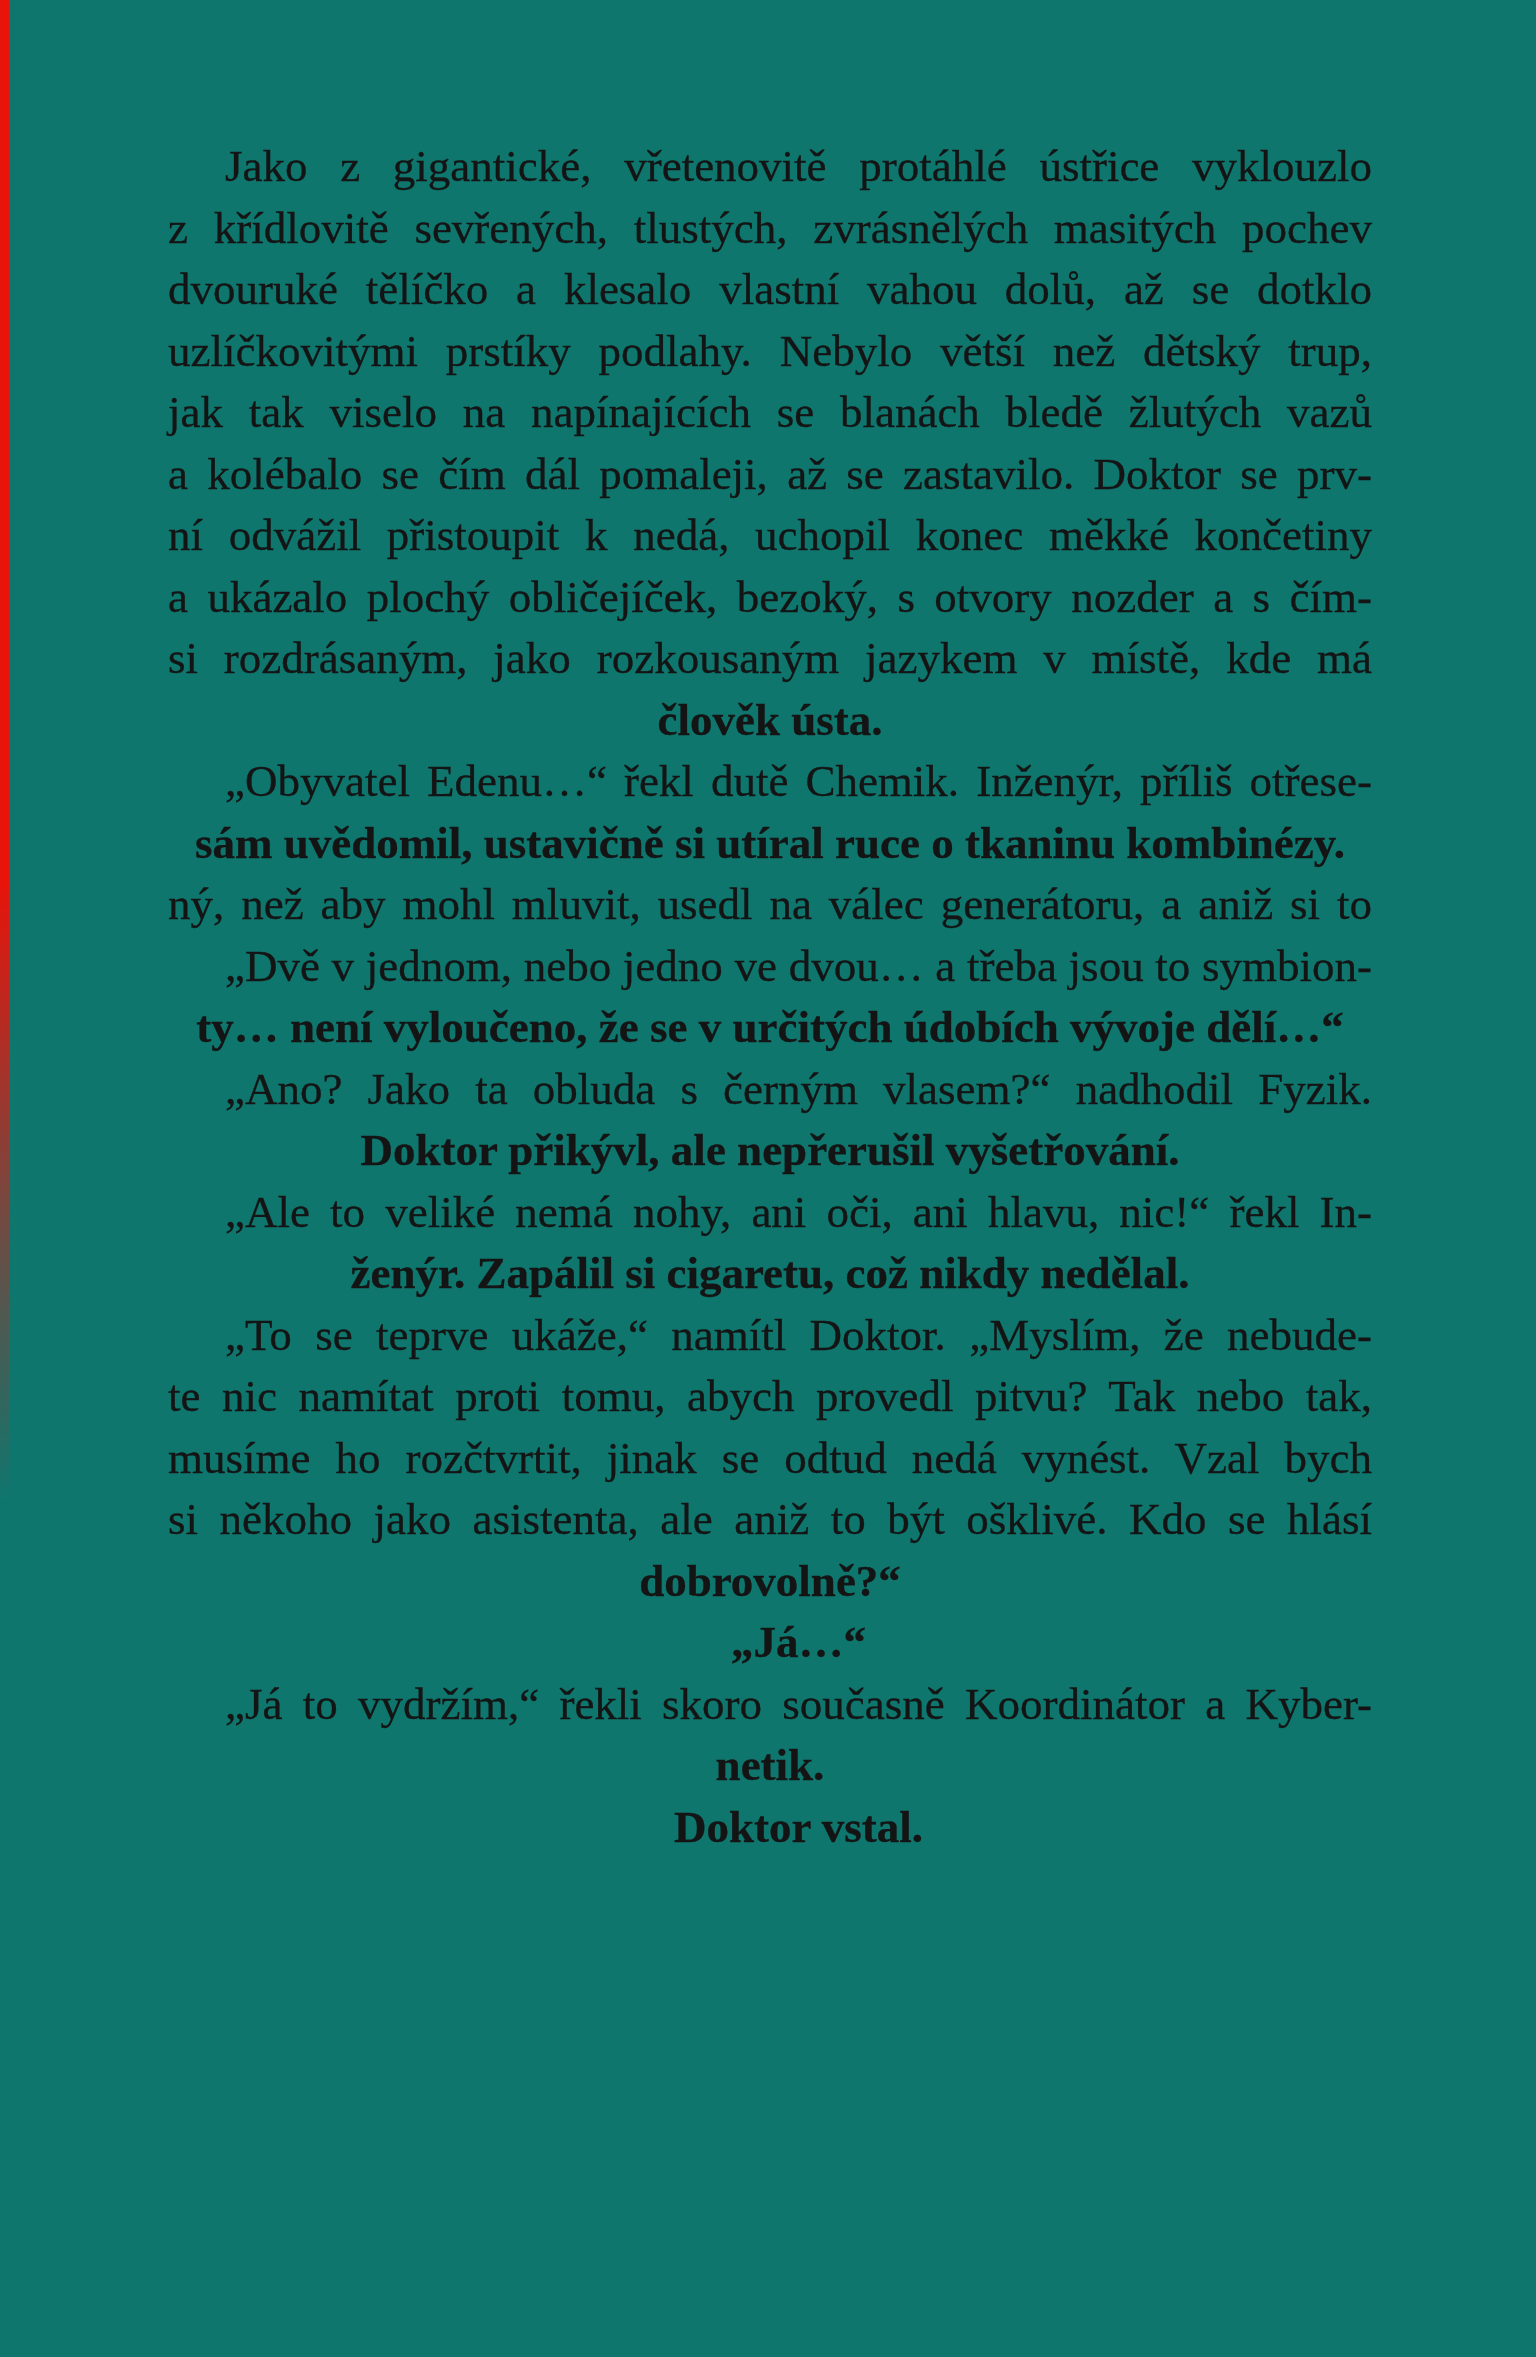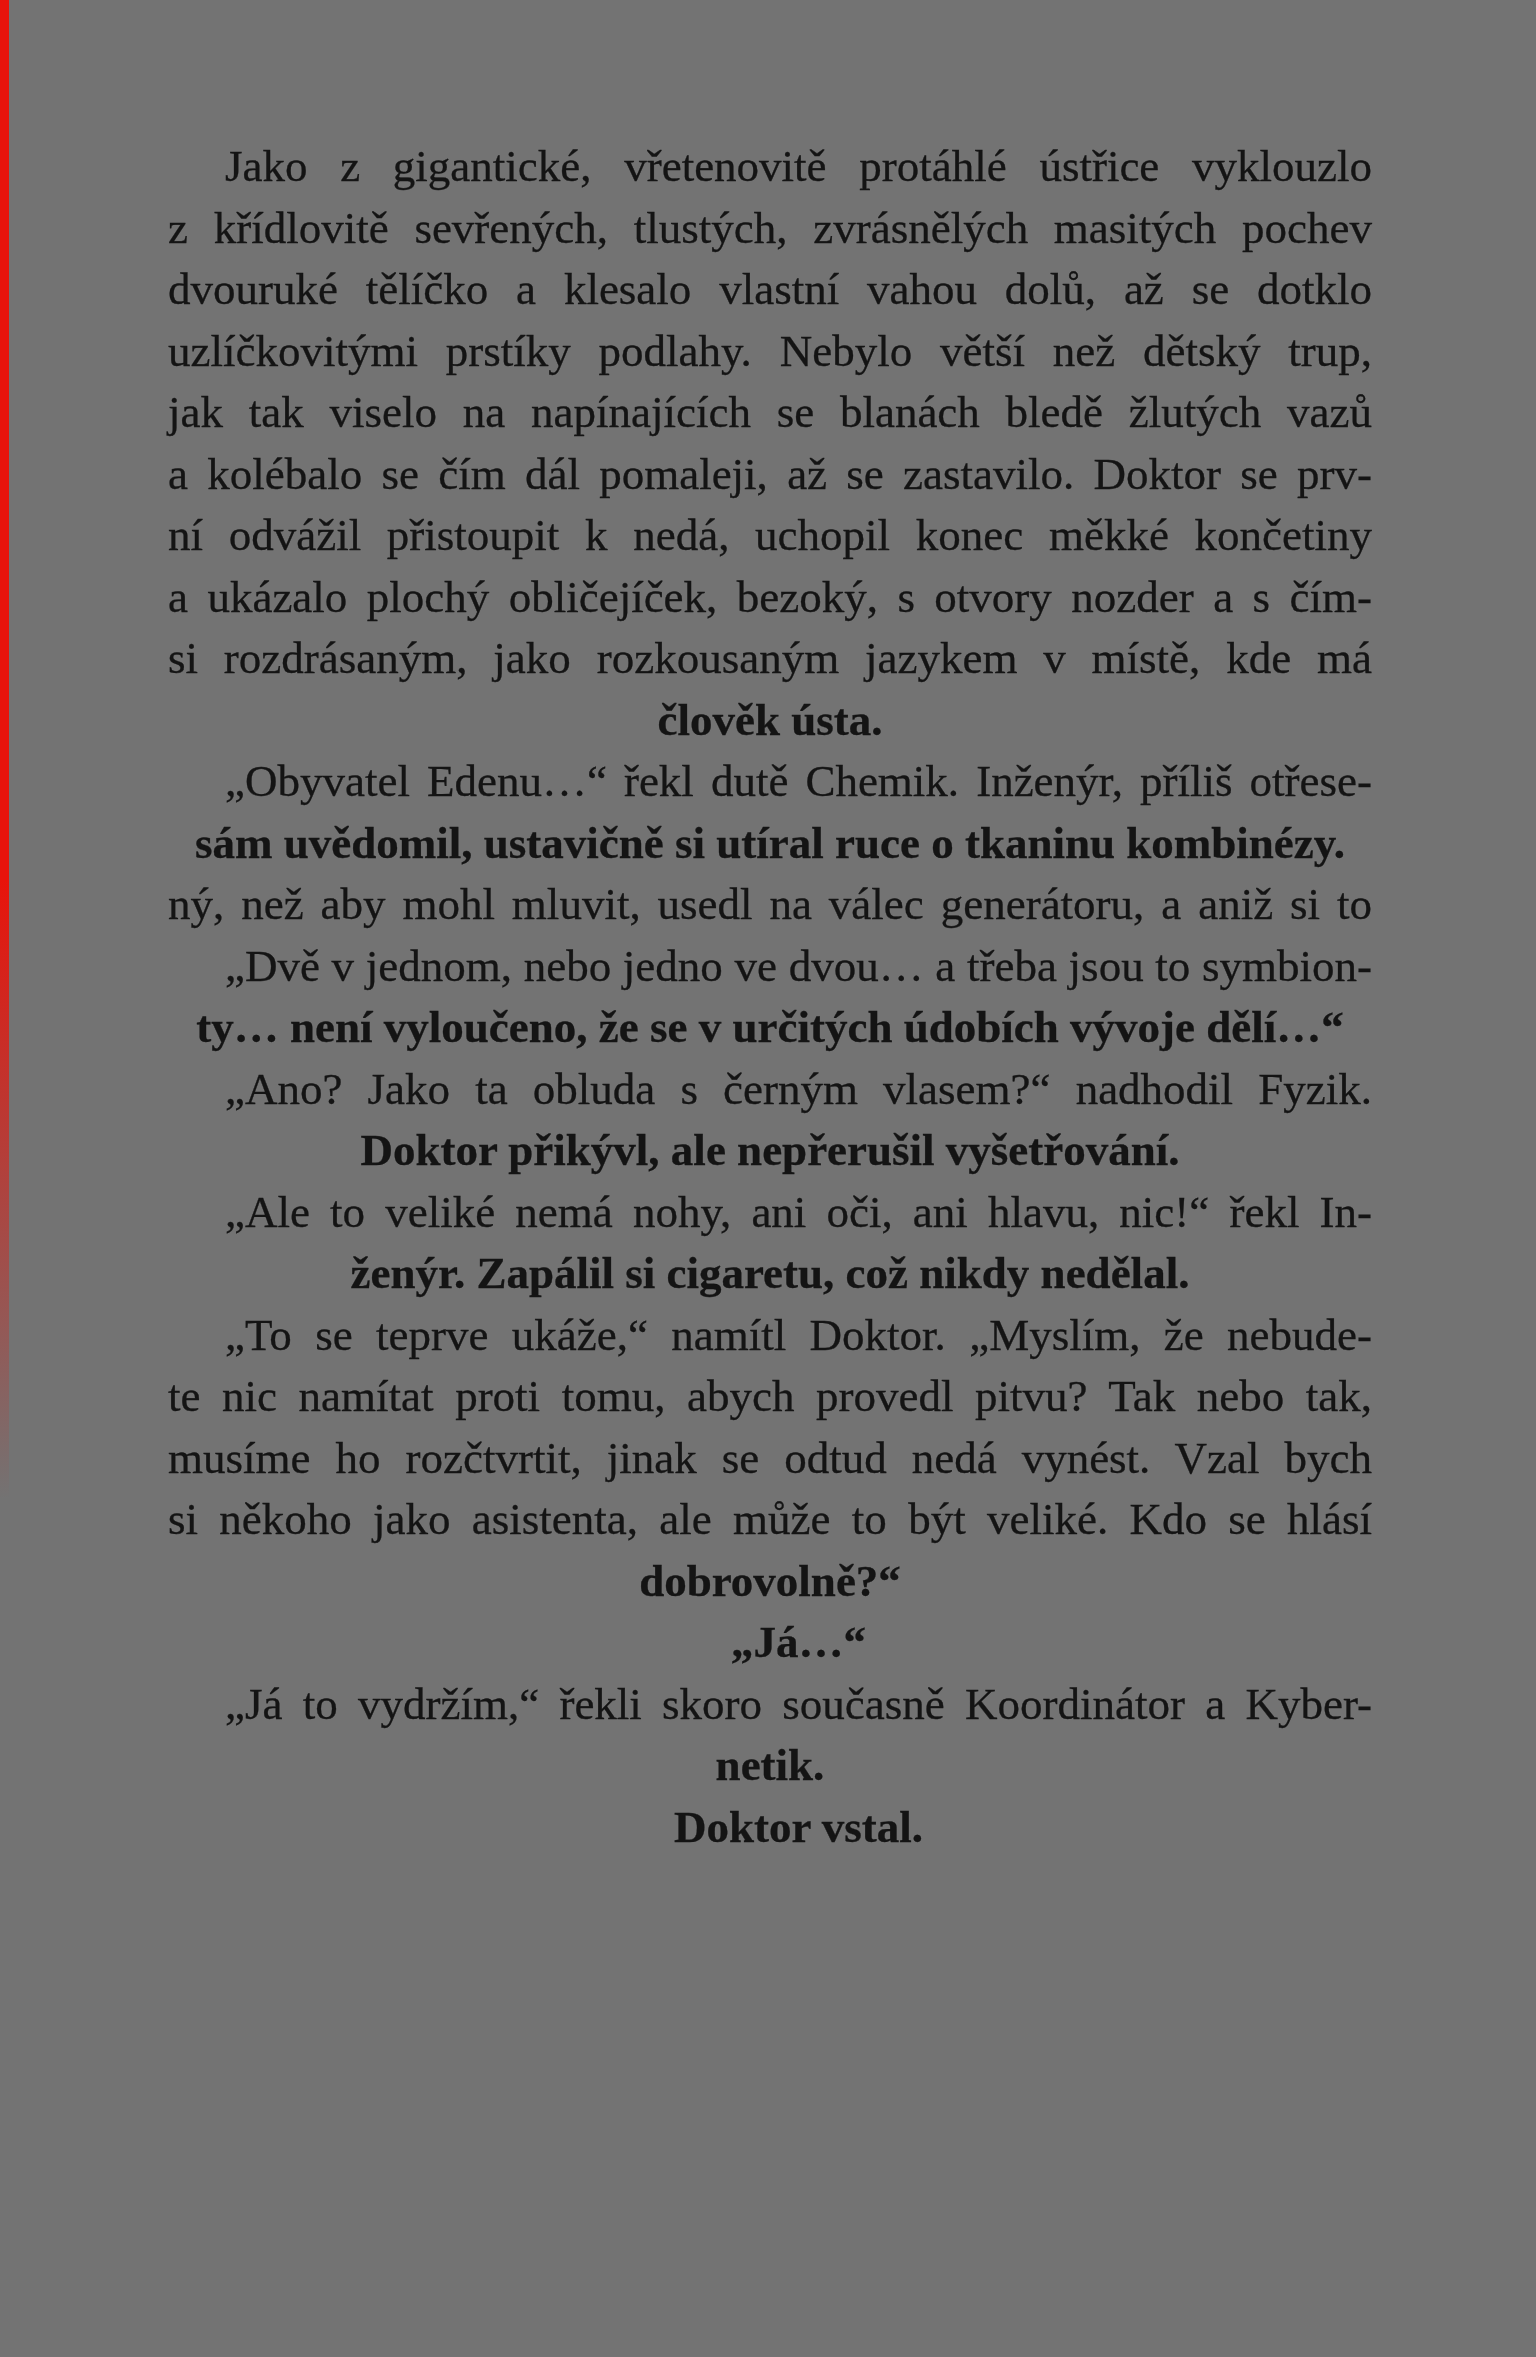--- a/index.html
+++ b/index.html
@@ -53,21 +53,21 @@
   }
   .line.para-last {
     text-align: center;
     text-align-last: auto;
     font-weight: bold;
   }
 </style>
 </head>
 <body>
 
-<div class="page" style="background: #737373;">
+<div class="page" style="background: #0f766e;">
   <div class="spine-stripe"></div>
   <div class="text-block" id="text-block" style="color: rgb(20, 20, 20);">
       <div class="paragraph">
         <div class="line para-first">Jako z gigantické, vřetenovitě protáhlé ústřice vyklouzlo</div>
         <div class="line">z křídlovitě sevřených, tlustých, zvrásnělých masitých pochev</div>
         <div class="line">dvouruké tělíčko a klesalo vlastní vahou dolů, až se dotklo</div>
         <div class="line">uzlíčkovitými prstíky podlahy. Nebylo větší než dětský trup,</div>
         <div class="line">jak tak viselo na napínajících se blanách bledě žlutých vazů</div>
         <div class="line">a kolébalo se čím dál pomaleji, až se zastavilo. Doktor se prv-</div>
         <div class="line">ní odvážil přistoupit k nedá, uchopil konec měkké končetiny</div>
@@ -89,21 +89,21 @@
         <div class="line para-last">Doktor přikývl, ale nepřerušil vyšetřování.</div>
       </div>
       <div class="paragraph">
         <div class="line para-first">„Ale to veliké nemá nohy, ani oči, ani hlavu, nic!“ řekl In-</div>
         <div class="line para-last">ženýr. Zapálil si cigaretu, což nikdy nedělal.</div>
       </div>
       <div class="paragraph">
         <div class="line para-first">„To se teprve ukáže,“ namítl Doktor. „Myslím, že nebude-</div>
         <div class="line">te nic namítat proti tomu, abych provedl pitvu? Tak nebo tak,</div>
         <div class="line">musíme ho rozčtvrtit, jinak se odtud nedá vynést. Vzal bych</div>
-        <div class="line">si někoho jako asistenta, ale může to být veliké. Kdo se hlásí</div>
+        <div class="line">si někoho jako asistenta, ale aniž to být ošklivé. Kdo se hlásí</div>
         <div class="line para-last">dobrovolně?“</div>
       </div>
       <div class="paragraph">
         <div class="line para-first para-last">„Já…“</div>
       </div>
       <div class="paragraph">
         <div class="line para-first">„Já to vydržím,“ řekli skoro současně Koordinátor a Kyber-</div>
         <div class="line para-last">netik.</div>
       </div>
       <div class="paragraph">

